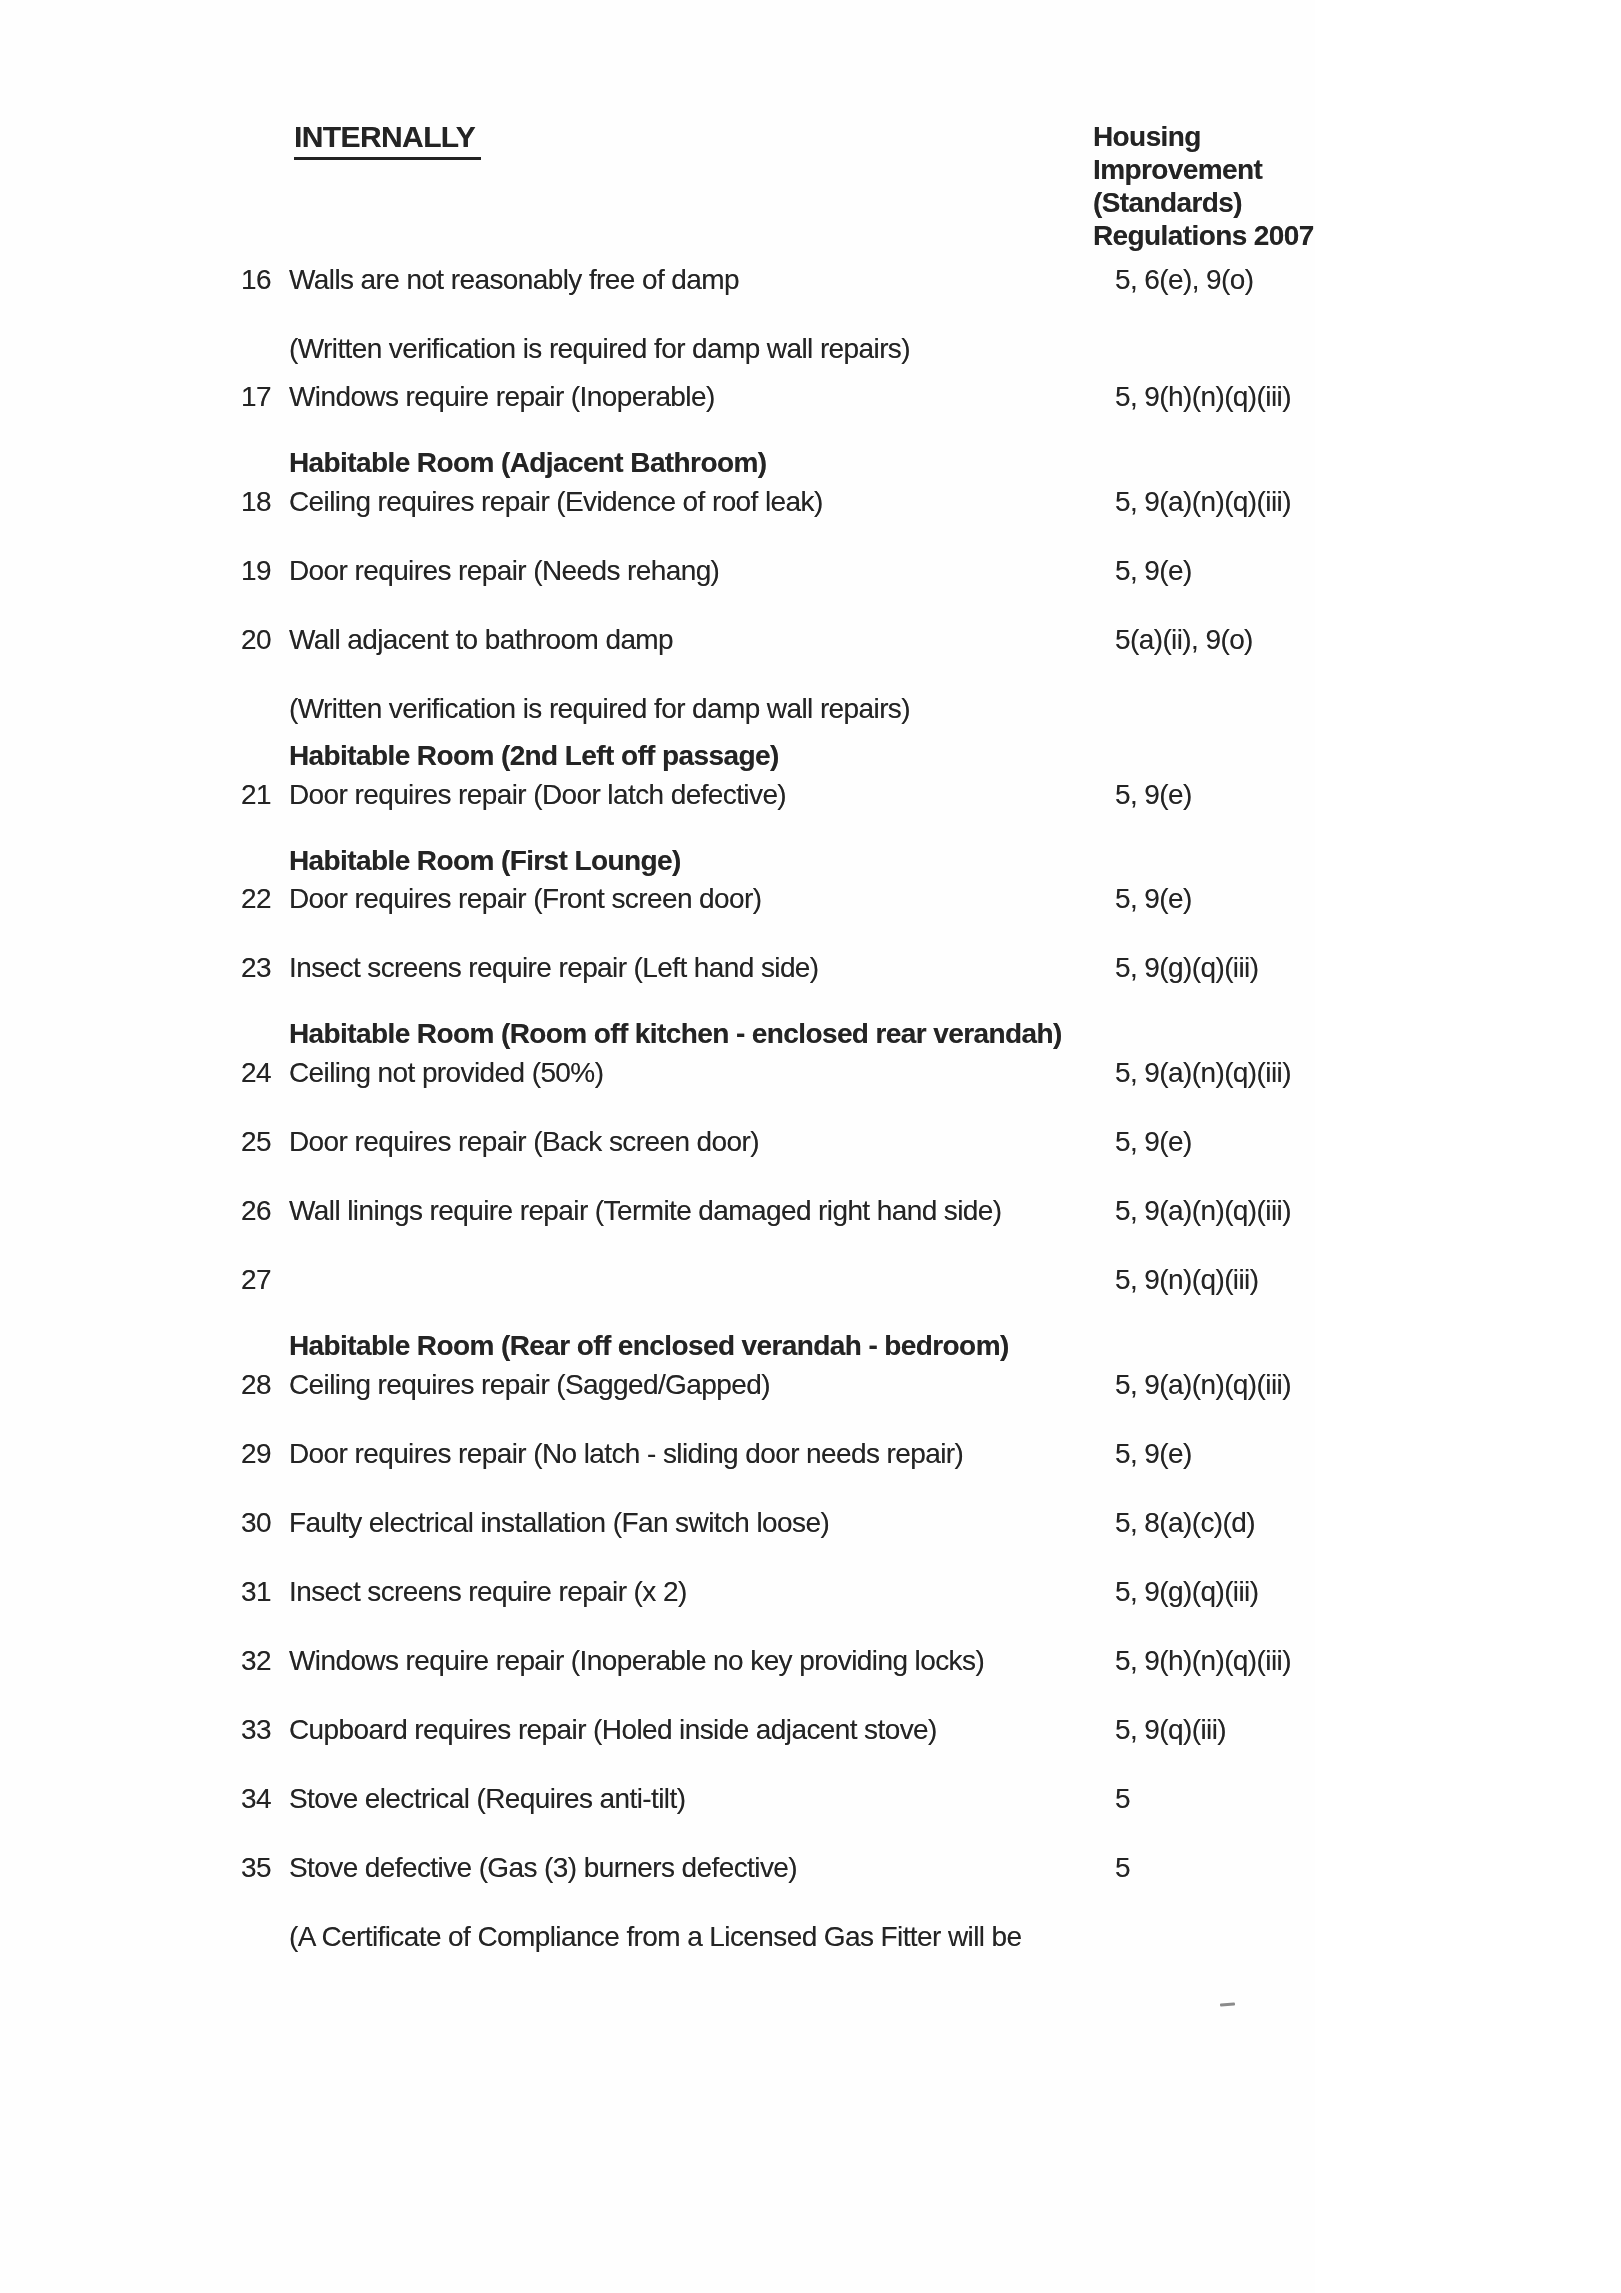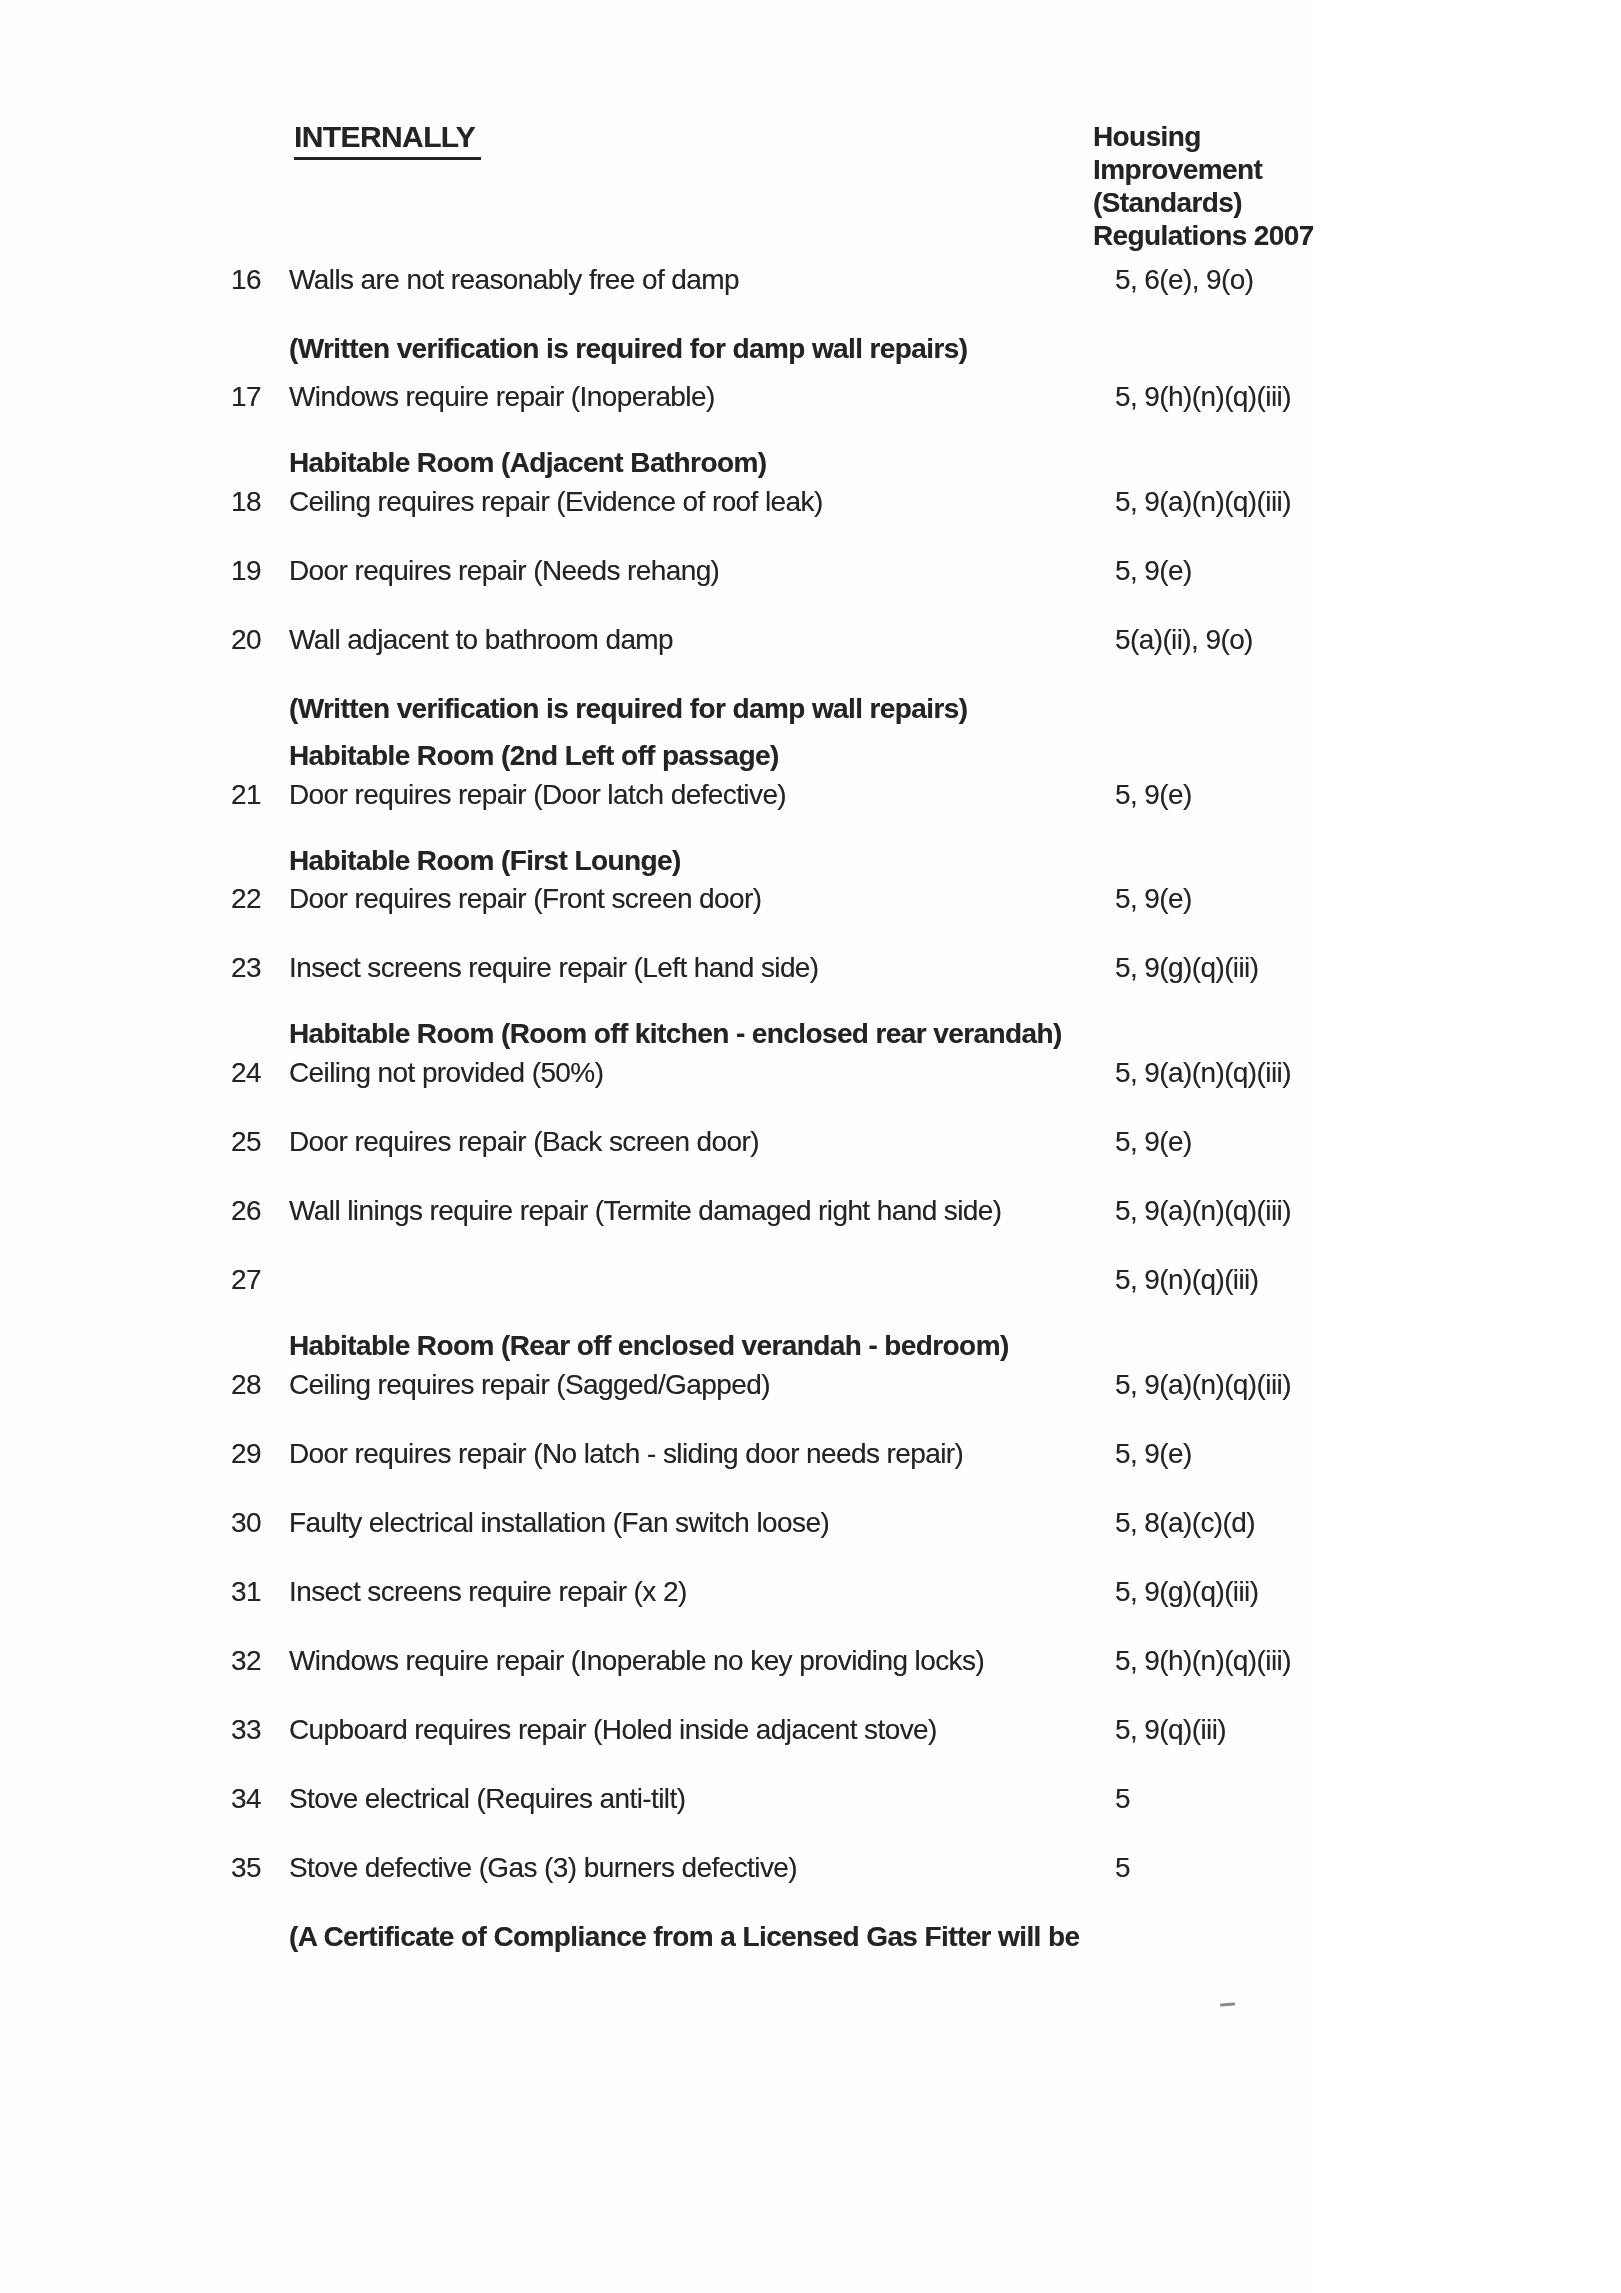--- a/index.html
+++ b/index.html
@@ -51,29 +51,29 @@
     right: 0;
   }
   .row {
     position: relative;
     line-height: 29px;
     min-height: 29px;
     margin-top: 40px;
     white-space: nowrap;
   }
   .row.section { margin-top: 37px; font-weight: bold; }
-  .row.note    { font-weight: bold; }
+  .row.note    { font-weight: normal; }
   .section + .row { margin-top: 9.8px; }
   .note + .row    { margin-top: 19px; }
   .note + .row.section { margin-top: 18px; }
   .rows .row:first-child { margin-top: 0 !important; }
 
   .row .num {
     position: absolute;
-    left: 231px;
+    left: 241px;
     top: 0;
   }
   .row .desc {
     display: inline-block;
     margin-left: 289px;
   }
   .row .code {
     position: absolute;
     left: 1115px;
     top: 0;

